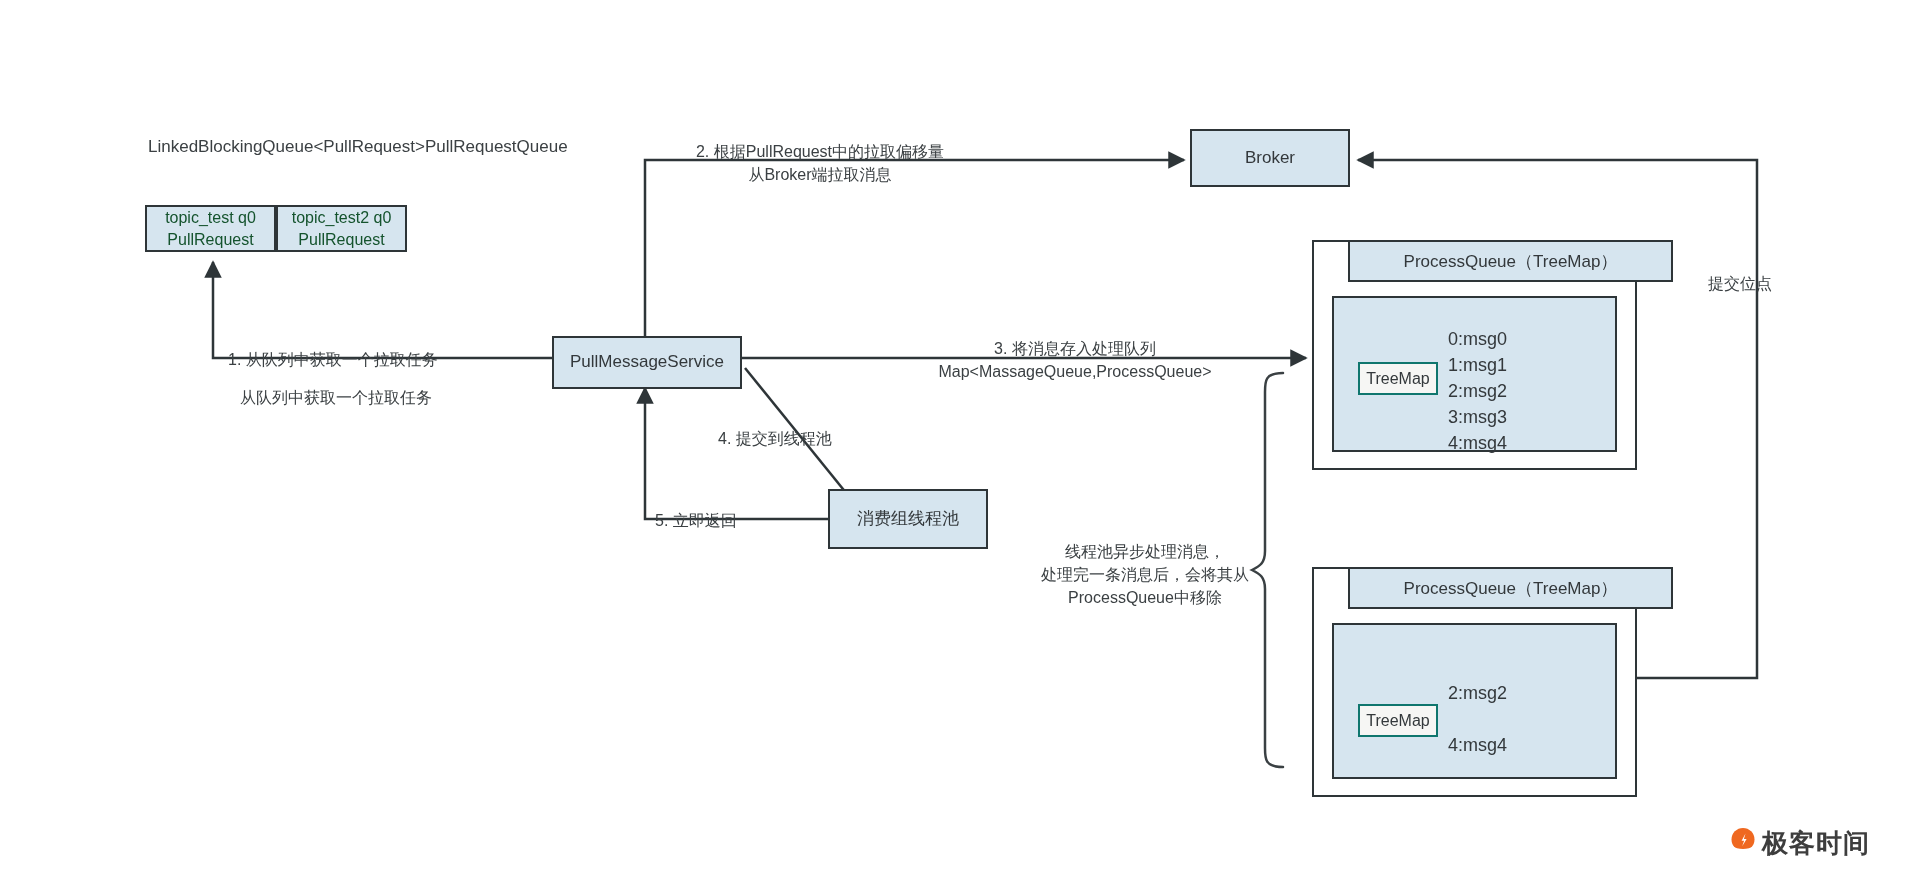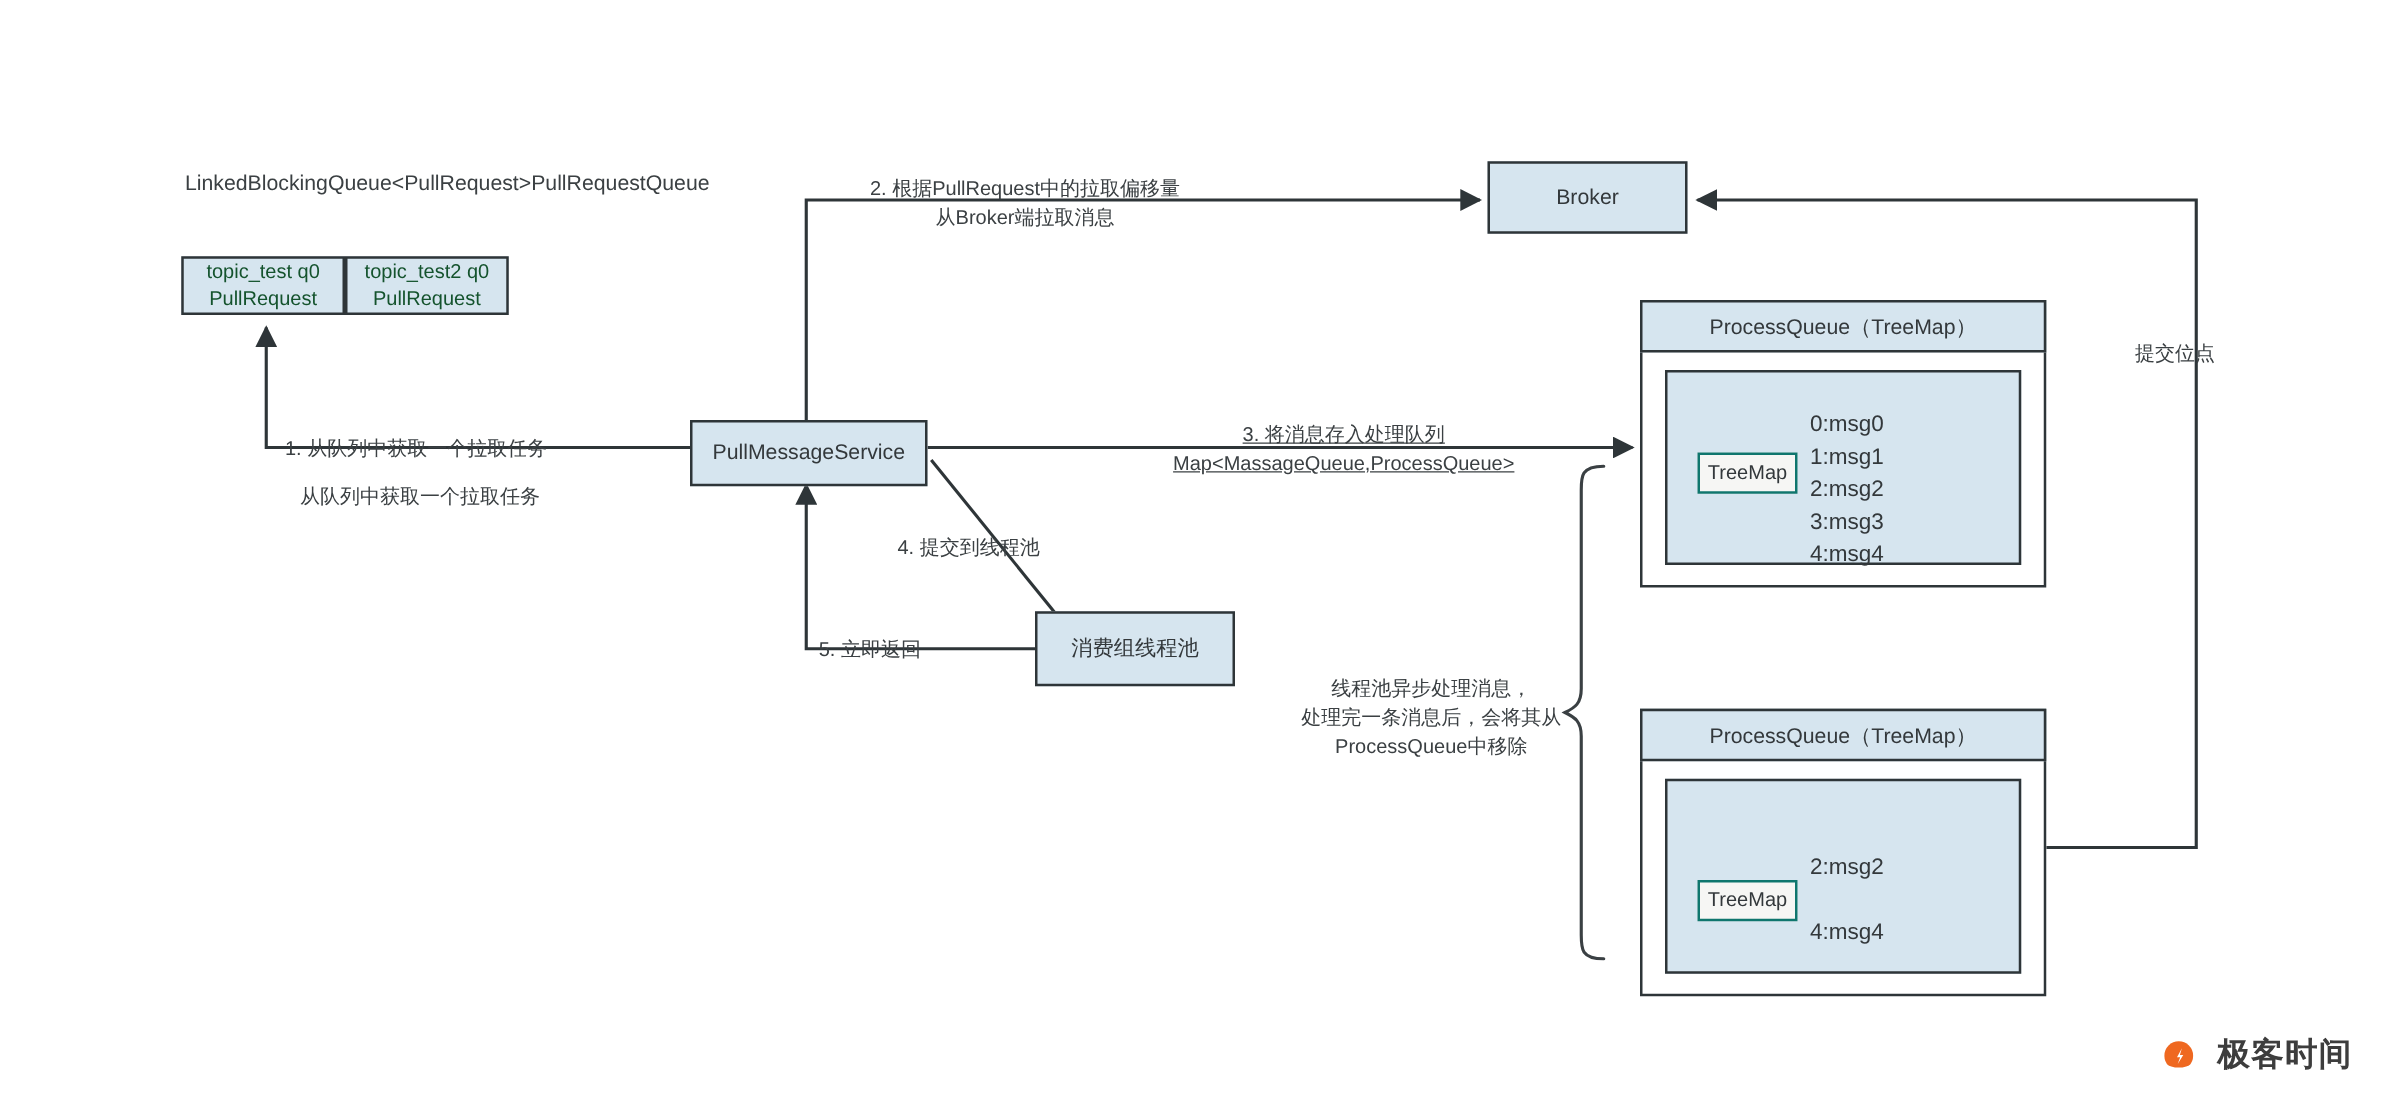--- a/index.html
+++ b/index.html
@@ -70,20 +70,21 @@
   .pq-header {
     position: absolute;
     box-sizing: border-box;
     background: #d6e5ef;
     border: 2px solid #2e3538;
     display: flex;
     align-items: center;
     justify-content: center;
     font-size: 17px;
     color: #33383b;
+    margin-left: 36px;
   }
   .pq-outer {
     position: absolute;
     box-sizing: border-box;
     background: #ffffff;
     border: 2px solid #2e3538;
   }
   .pq-inner {
     position: absolute;
     box-sizing: border-box;
@@ -105,22 +106,22 @@
     border: 2px solid #0f766e;
     display: flex;
     align-items: center;
     justify-content: center;
     font-size: 16px;
     color: #33383b;
   }
   .watermark {
     position: absolute;
     display: flex;
-    align-items: flex-end;
-    gap: 16px;
+    align-items: flex-start;
+    gap: 4px;
     font-family: Liberation Serif, serif;
   }
   .wm-text {
     font-size: 26px;
     font-weight: bold;
     color: #3d3d3d;
     letter-spacing: 1px;
   }
 </style>
 </head>
@@ -180,21 +181,21 @@
   <div class="label left" style="left:228px; top:348px; width:250px;">1. 从队列中获取一个拉取任务</div>
   <div class="label left" style="left:240px; top:386px; width:250px;">从队列中获取一个拉取任务</div>
 
   <div class="label" style="left:660px; top:140px; width:320px;">2. 根据PullRequest中的拉取偏移量
 从Broker端拉取消息</div>
 
   <div class="node" style="left:552px; top:336px; width:190px; height:53px;">PullMessageService</div>
 
   <div class="node" style="left:1190px; top:129px; width:160px; height:58px;text-align:right;">Broker</div>
 
-  <div class="label" style="left:875px; top:337px; width:400px;text-decoration:underline;">3. 将消息存入处理队列
+  <div class="label" style="left:875px; top:337px; width:400px;">3. 将消息存入处理队列
 Map&lt;MassageQueue,ProcessQueue&gt;</div>
 
   <div class="label left" style="left:718px; top:427px; width:190px;">4. 提交到线程池</div>
 
   <div class="label left" style="left:655px; top:509px; width:130px;">5. 立即返回</div>
 
   <div class="node" style="left:828px; top:489px; width:160px; height:60px;">消费组线程池</div>
 
   <div class="label" style="left:1030px; top:540px; width:230px;">线程池异步处理消息，
 处理完一条消息后，会将其从

